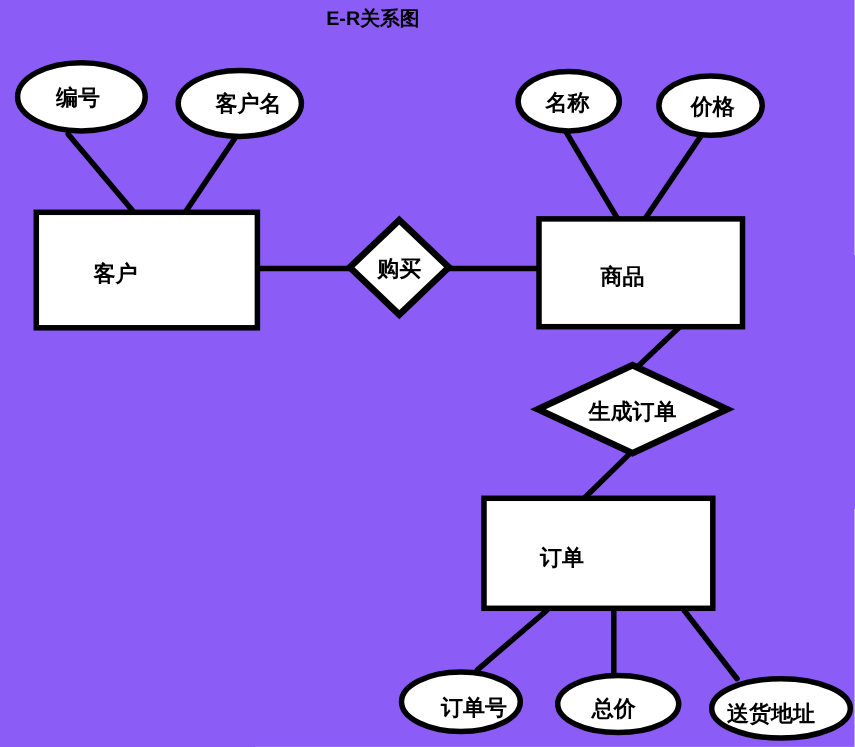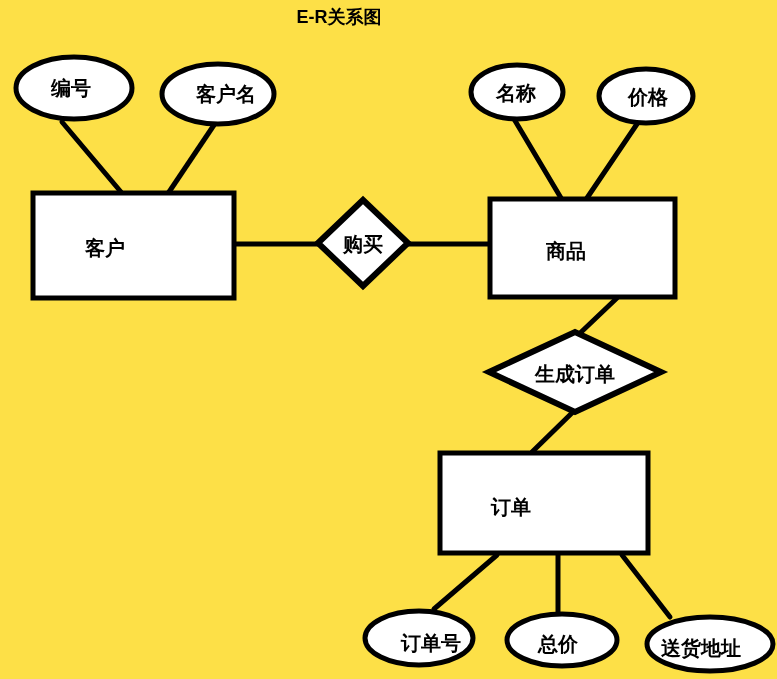--- a/index.html
+++ b/index.html
@@ -4,21 +4,21 @@
 <style>
   html, body {
     margin: 0;
     padding: 0;
     background: #ffffff;
   }
   .canvas {
     position: relative;
     width: 777px;
     height: 679px;
-    background: #fde047;
+    background: #8b5cf6;
     font-family: "Liberation Sans", "DejaVu Sans", sans-serif;
     overflow: hidden;
   }
   svg { display: block; }
   .shape {
     fill: #ffffff;
     stroke: #000000;
   }
   .rect-shape   { stroke-width: 5px; }
   .ellipse-shape{ stroke-width: 5px; }

